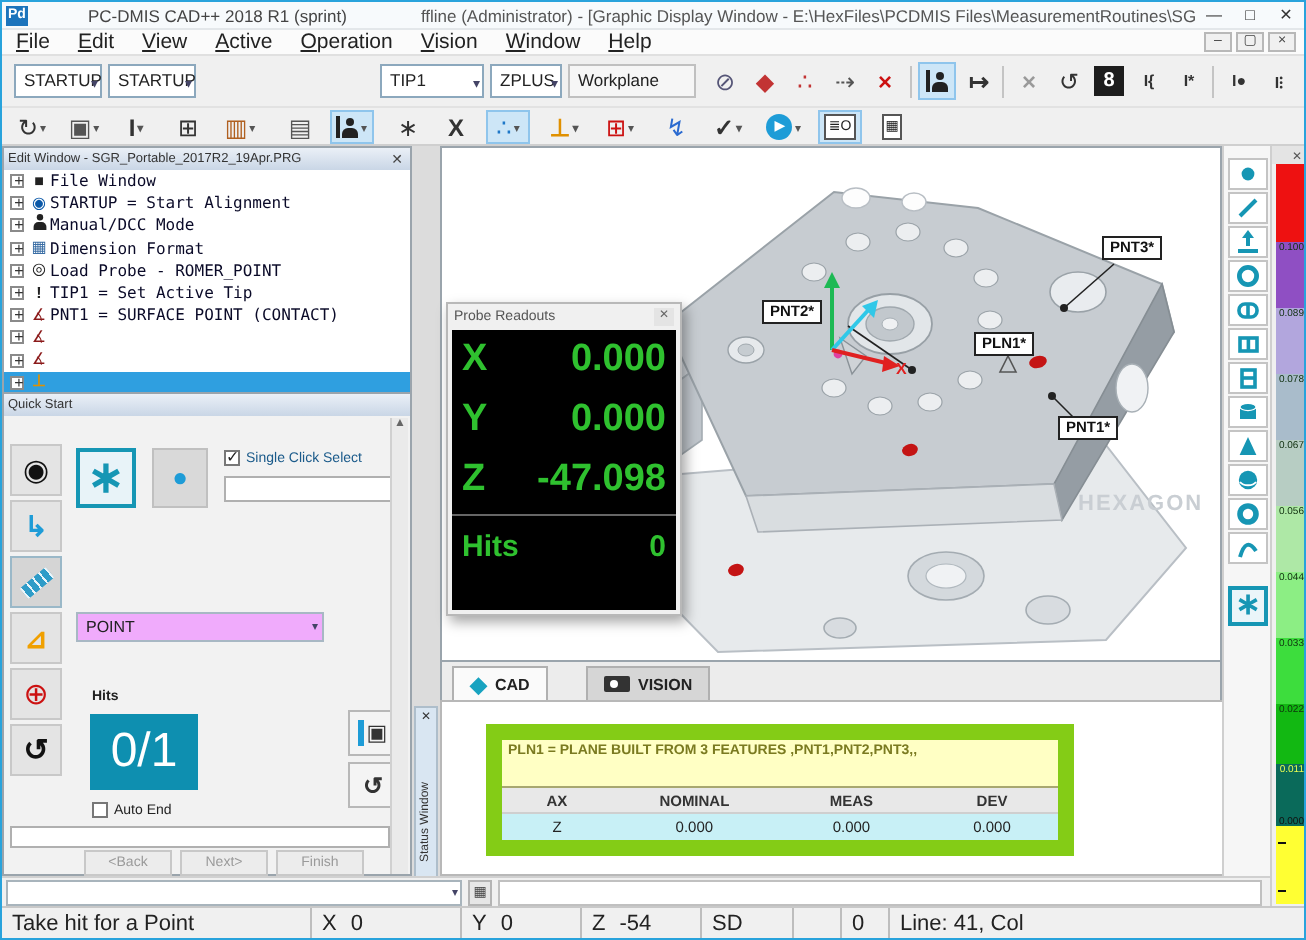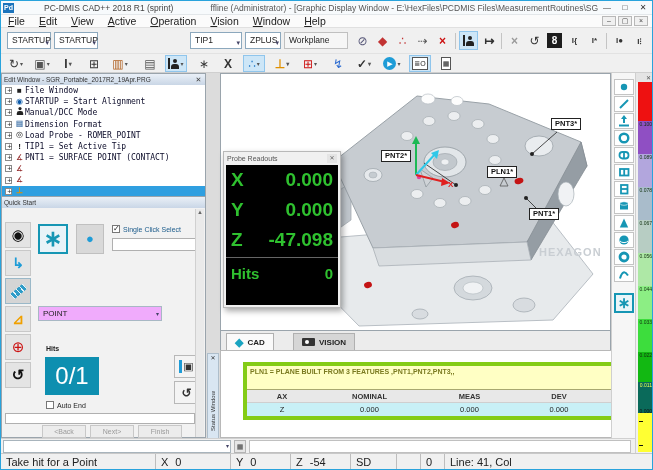--- a/index.html
+++ b/index.html
@@ -95,21 +95,21 @@
   #tabbar { left:219px; top:330px; width:391px; height:19px; background:#ececec; border-left:1px solid #9aa4ac; border-right:1px solid #9aa4ac; }
   .tab { position:absolute; top:2px; height:17px; display:flex; align-items:center; gap:4px; font-size:8px; font-weight:bold; color:#222; padding:0 8px; border:1px solid #b0b0b0; border-bottom:none; }
   .tab.active { background:#fafafa; }
   .tab.inactive { background:#d6d6d6; }
   .cube-ico { color:#18a3c0; font-size:11px; }
   .cam-ico { position:relative; width:13px; height:8px; background:#333; border-radius:1px; }
   .cam-ico::after { content:""; position:absolute; left:3px; top:2px; width:4px; height:4px; border-radius:50%; background:#fff; }
 
   
   #report { left:219px; top:349px; width:415px; height:88px; background:#fff; border:1px solid #b8b8b8; }
-  #rpt-table { position:absolute; left:22px; top:11px; width:411px; border:4px solid #84cc16; }
+  #rpt-table { position:absolute; left:22px; top:11px; width:294px; border:8px solid #84cc16; }
   #rpt-caption { background:#ffffc4; border-bottom:1px solid #a8a870; color:#7a7a20; font-weight:bold; font-size:7px; height:24px; padding:2px 3px; }
   .rpt-row { display:flex; font-size:7.5px; height:13px; align-items:center; }
   .rpt-row.head { background:#e8e8e8; color:#333; font-weight:bold; border-bottom:1px solid #cfcfcf;}
   .rpt-row.data { background:#c8f0f6; color:#222; }
   .rpt-c { text-align:center; }
   .rpt-c:nth-child(1){ width:70px; } .rpt-c:nth-child(2){ width:105px; } .rpt-c:nth-child(3){ width:95px; } .rpt-c:nth-child(4){ width:84px; }
 
   
   #right-tools { left:610px; top:72px; width:24px; height:380px; background:#f6f6f6; border-left:1px solid #cfcfcf; }
   .rt-btn { position:absolute; left:2px; width:20px; height:16px; background:#fff; border:1px solid #c4c4c4; display:flex; align-items:center; justify-content:center; }

